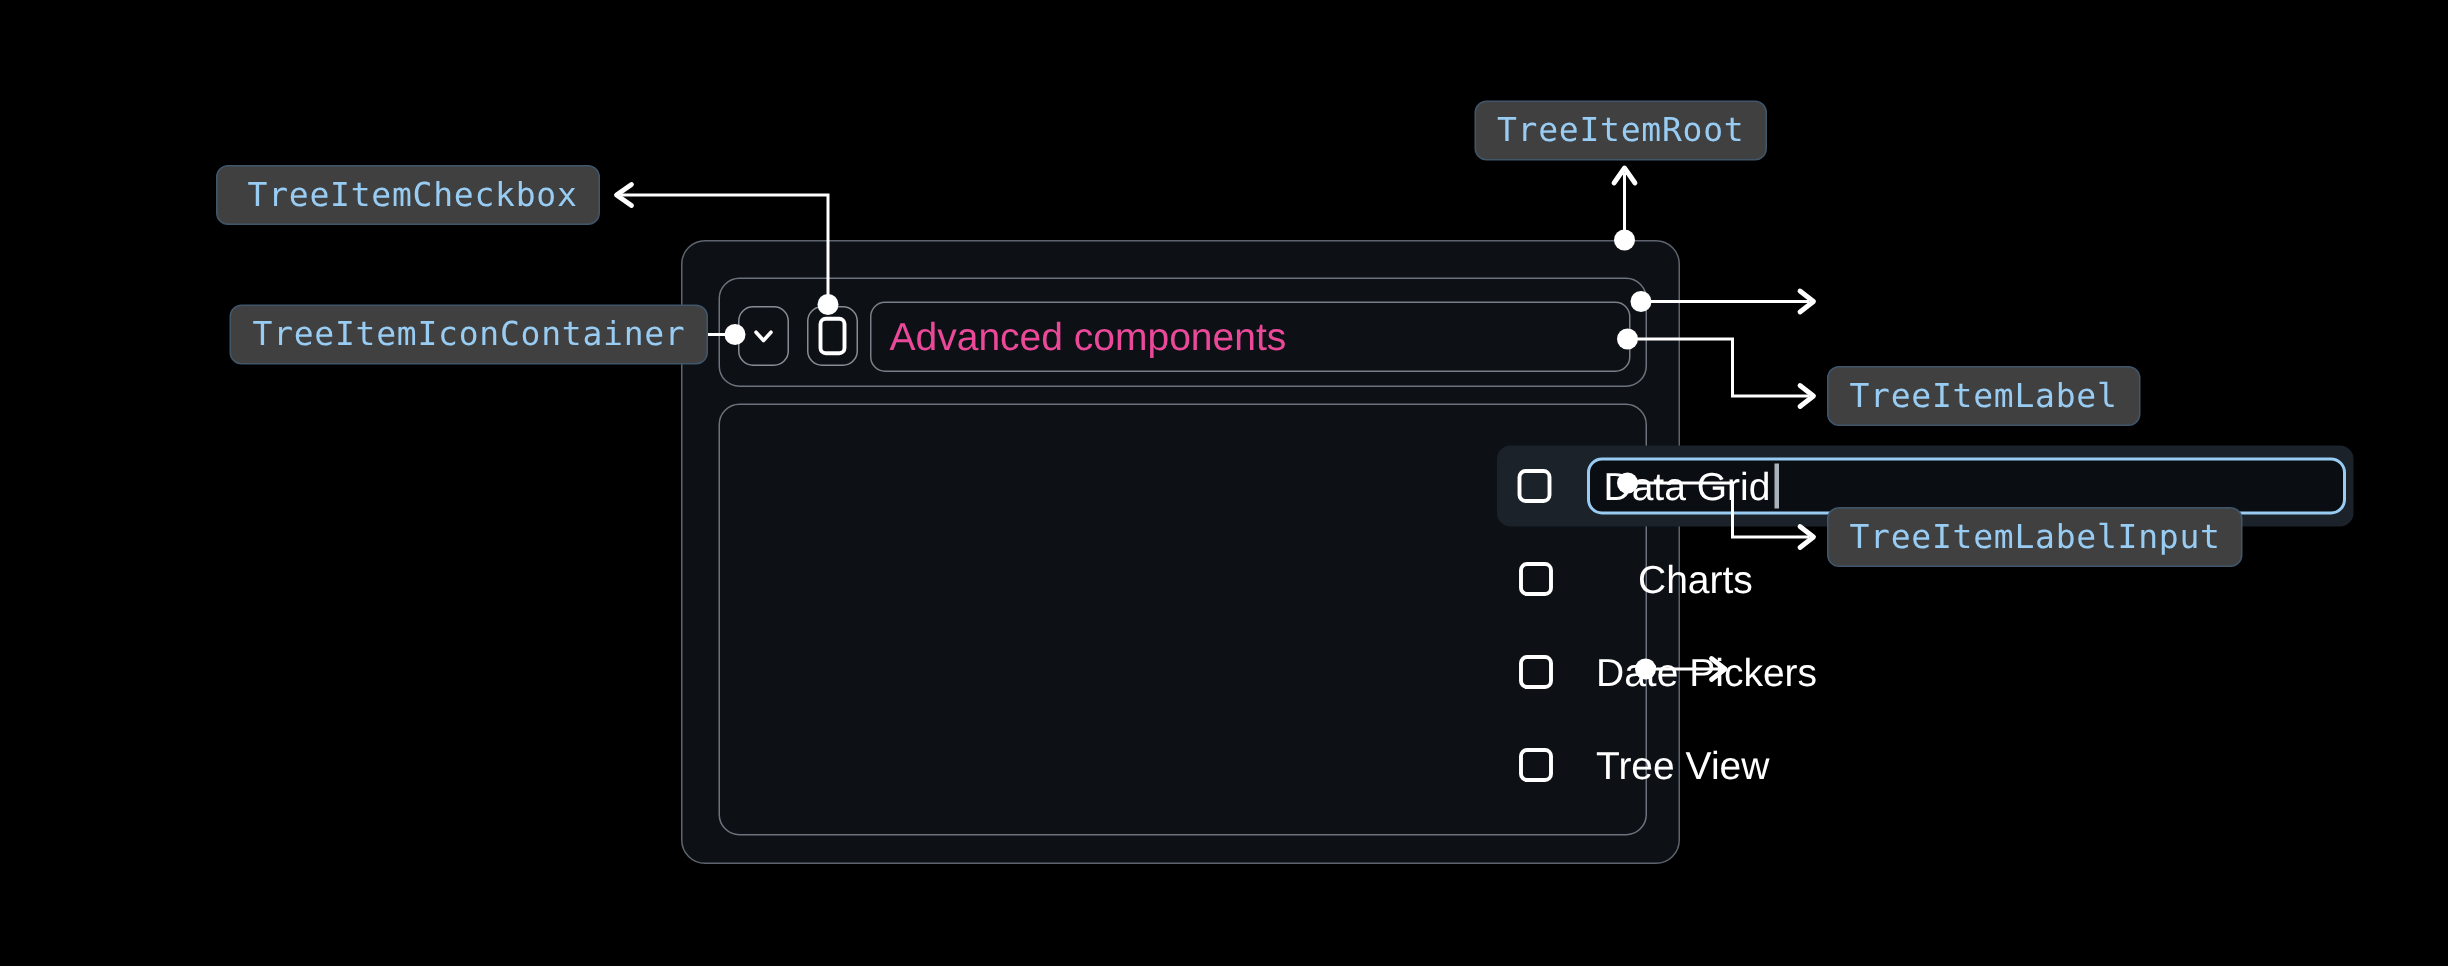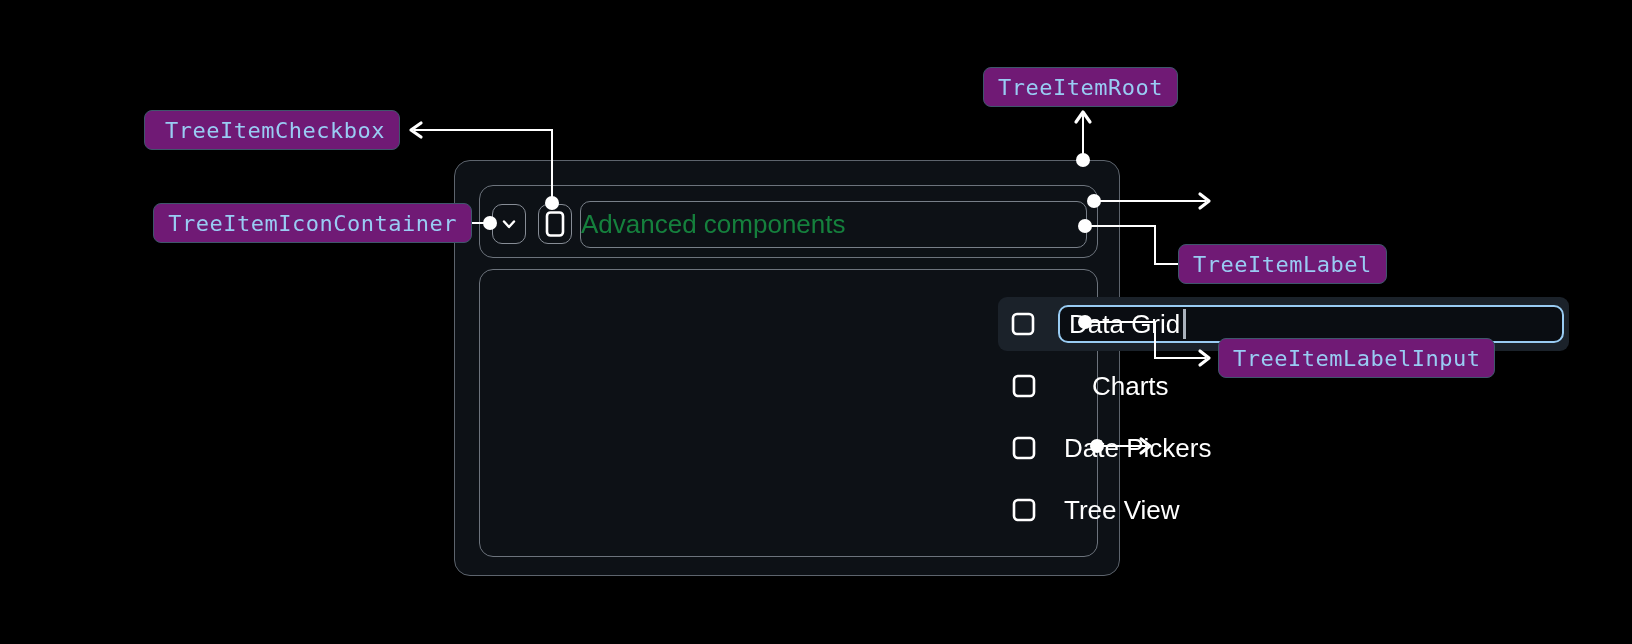--- a/index.html
+++ b/index.html
@@ -29,22 +29,22 @@
     width: 34px; height: 40px; top: 202px;
     border: 1.5px solid #878d96;
     border-radius: 10px;
     display: flex; align-items: center; justify-content: center;
   }
   .label-box {
     left: 578px; top: 199px; width: 507px; height: 47px;
     border: 1.5px solid #787f88;
     border-radius: 10px;
     display: flex; align-items: center;
-    padding-left: 0;
-    color: #15803d; font-size: 26px;
+    padding-left: 12px;
+    color: #ec4899; font-size: 26px;
   }
   .group-box {
     left: 478px; top: 268px; width: 619px; height: 288px;
     border: 1.5px solid #6c737c;
     border-radius: 14px;
   }
   .tree-row {
     left: 518px; width: 571px; height: 54px;
     display: flex; align-items: center;
     padding-left: 14px;
@@ -71,21 +71,21 @@
     width: 2.5px; height: 30px;
     background: #aab2bc;
     margin-left: 3px;
   }
 
   
   .chip {
     height: 40px;
     display: inline-flex; align-items: center;
     padding: 0 14px;
-    background: #701a75;
+    background: #404040;
     border: 1.5px solid #3f566b;
     border-radius: 8px;
     color: #99ccf3;
     font-family: "DejaVu Sans Mono", monospace;
     font-size: 22px;
     letter-spacing: 0.5px;
     white-space: nowrap;
     z-index: 6;
   }
 
@@ -211,18 +211,18 @@
     </g>
   </svg>
 
   <div class="abs chip" style="right:1232px; top:110px;padding-left:20px;">TreeItemCheckbox</div>
 
   <div class="abs chip" style="right:1160px; top:203px;">TreeItemIconContainer</div>
 
   <div class="abs chip" style="left:983px; top:67px;">TreeItemRoot</div>
 
 
-  <div class="abs chip" style="left:1178px; top:244px;">TreeItemLabel</div>
+  <div class="abs chip" style="left:1218px; top:244px;">TreeItemLabel</div>
 
   <div class="abs chip" style="left:1218px; top:338px;">TreeItemLabelInput</div>
 
 
 </div>
 
 </body></html>

